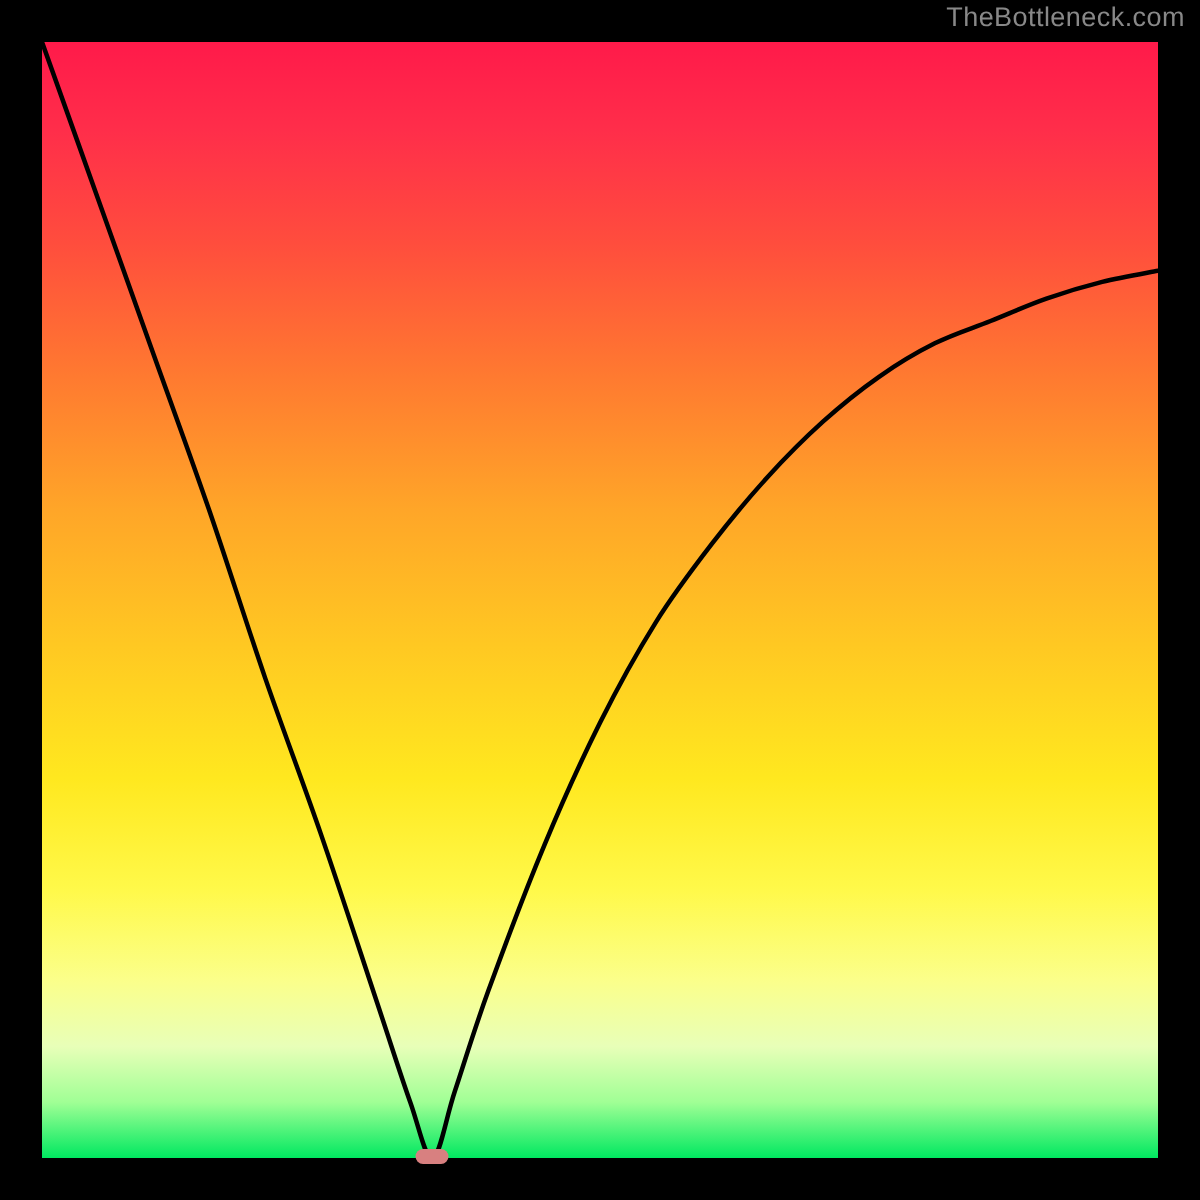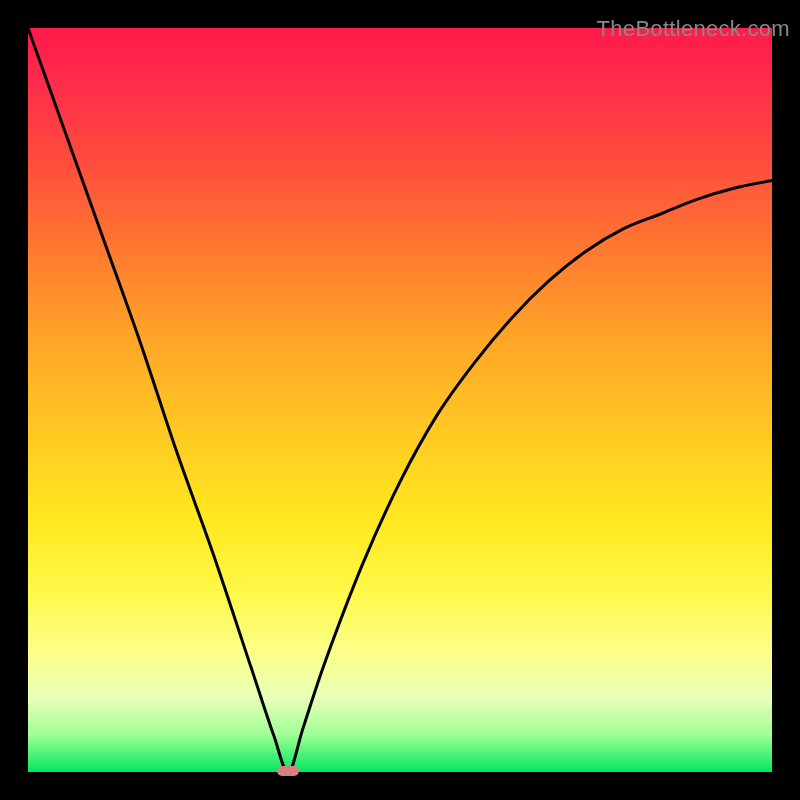--- a/index.html
+++ b/index.html
@@ -6,24 +6,24 @@
   body {
     width: 800px;
     height: 800px;
     background: #000;
     position: relative;
     font-family: Arial, sans-serif;
     overflow: hidden;
   }
   .watermark {
     position: absolute;
-    top: 16px;
+    top: 1px;
     right: 10px;
     color: #888;
-    font-size: 22px;
+    font-size: 18px;
     font-weight: 500;
     z-index: 10;
     letter-spacing: 0.3px;
   }
   .chart-area {
     position: absolute;
     left: 28px;
     top: 28px;
     width: 744px;
     height: 744px;

